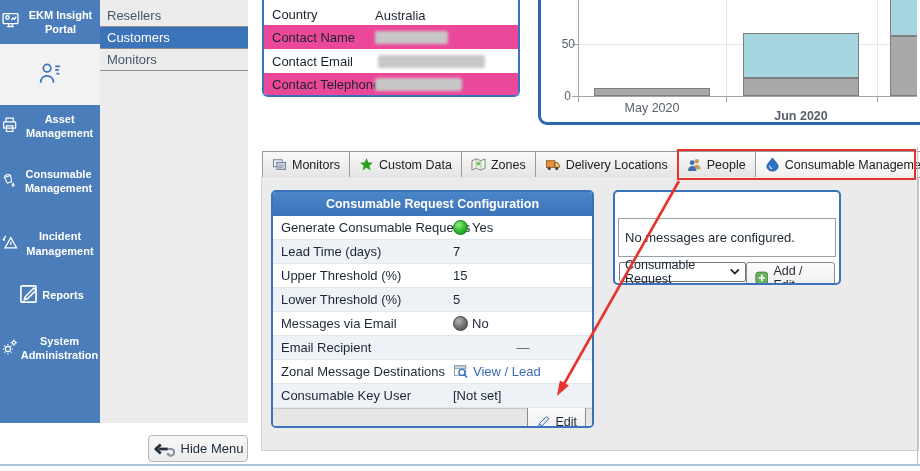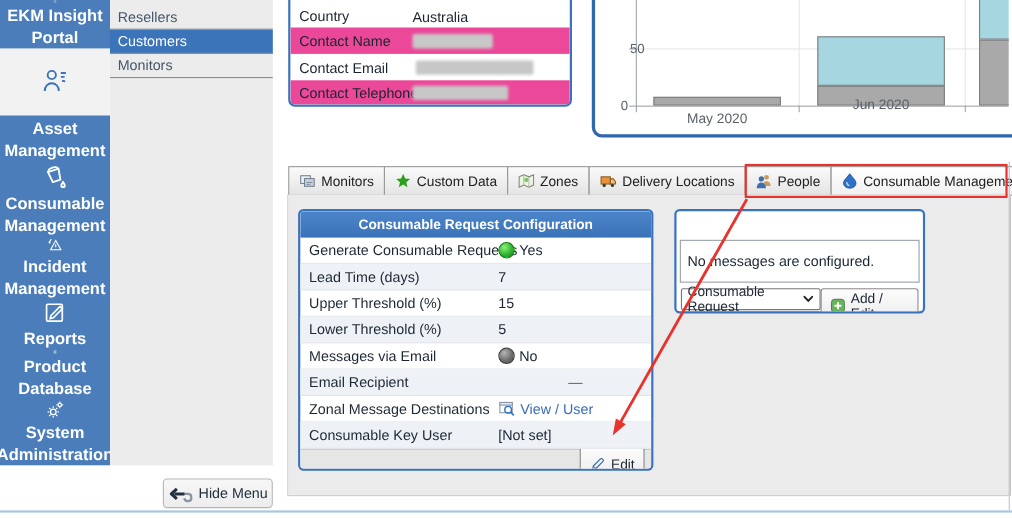--- a/index.html
+++ b/index.html
@@ -3,22 +3,22 @@
 <meta charset="utf-8">
 <style>
   html,body{margin:0;padding:0;background:#fff;}
   #screen{position:relative;width:920px;height:471px;overflow:hidden;background:#fff;
           font-family:"Liberation Sans",sans-serif;-webkit-font-smoothing:antialiased;}
   .abs{position:absolute;}
   .nosel{user-select:none;}
 
   
   #sidebar{left:0;top:0;width:100px;height:423px;background:#4a7db9;display:flex;flex-direction:column;}
-  .side-item{display:flex;flex-direction:column;align-items:center;justify-content:center;
-             color:#fff;text-align:center;font-weight:bold;font-size:15px;line-height:1.3;cursor:pointer;}
+  .side-item{display:flex;flex-direction:row;align-items:center;justify-content:center;
+             color:#fff;text-align:center;font-weight:bold;font-size:11px;line-height:1.3;cursor:pointer;}
   .side-item svg{display:block;margin-bottom:2px;}
   .side-item.active{background:#f2f2f2;color:#3c74ba;}
 
   
   #submenu{left:100px;top:0;width:148px;height:423px;background:#ececec;}
   .sub-item{height:21px;display:flex;align-items:center;padding-left:7px;font-size:13px;
             color:#45566a;border-bottom:1px solid #8f8f8f;cursor:pointer;}
   .sub-item.selected{background:#3c74ba;color:#fff;}
 
   
@@ -146,29 +146,20 @@
       </svg>
       <span>Incident Management</span>
     </div>
     <div class="side-item" style="height:46px;">
       <svg width="26" height="26" viewBox="0 0 24 24" fill="none" stroke="currentColor" stroke-width="1.5">
         <rect x="4.5" y="4.5" width="14" height="15" rx="1"></rect>
         <path d="M8.5 14.5l8-8 2 2-8 8-2.8.8z"></path>
       </svg>
       <span>Reports</span>
     </div>
-    <div class="side-item" style="height:45px;">
-      <svg width="26" height="26" viewBox="0 0 24 24" fill="none" stroke="currentColor" stroke-width="1.5">
-        <rect x="5" y="4" width="14" height="4.6" rx="1.4"></rect>
-        <rect x="5" y="9.7" width="14" height="4.6" rx="1.4"></rect>
-        <rect x="5" y="15.4" width="14" height="4.6" rx="1.4"></rect>
-        <path d="M8 6.3h3M8 12h3M8 17.7h3" stroke-dasharray="1 1.4"></path>
-      </svg>
-      <span>Product Database</span>
-    </div>
     <div class="side-item" style="height:60px;">
       <svg width="28" height="28" viewBox="0 0 24 24" fill="none" stroke="currentColor" stroke-width="1.5">
         <circle cx="10" cy="14.5" r="3.2"></circle>
         <path d="M10 9.8V8M10 19.2V21M5.3 14.5H3.5M16.5 14.5h-1.8M6.7 11.2 5.4 9.9M13.3 17.8l1.3 1.3M6.7 17.8l-1.3 1.3M13.3 11.2l1.3-1.3"></path>
         <circle cx="17.5" cy="6.5" r="2"></circle>
         <path d="M17.5 3.8V2.6M17.5 9.2v1.2M14.8 6.5h-1.2M20.2 6.5h1.2"></path>
       </svg>
       <span>System Administration</span>
     </div>
   </div>
@@ -216,24 +207,24 @@
         <div class="bar" style="left: 349px; top: 35.68px; width: 116px; height: 60.32px; background: rgb(169, 169, 169);"></div>
         <div class="bar" style="left: 349px; top: -11.12px; width: 116px; height: 46.8px; background: rgb(166, 214, 224);"></div>
       </div>
     <div class="axisline" style="left:37px;top:0;width:1px;height:97px;"></div>
     <div class="axisline" style="left:37px;top:96px;right:0;height:1px;"></div>
     <div class="axisline" style="left:31px;top:44px;width:6px;height:1px;"></div>
     <div class="axisline" style="left:31px;top:96px;width:6px;height:1px;"></div>
     <div class="axisline" style="left:37px;top:96px;width:1px;height:6px;"></div>
     <div class="axisline" style="left:185px;top:96px;width:1px;height:6px;"></div>
     <div class="axisline" style="left:336px;top:96px;width:1px;height:6px;"></div>
-    <span class="ytick-label" style="left:15px;top:37px;">50</span>
+    <span class="ytick-label" style="left:4px;top:37px;">50</span>
     <span class="ytick-label" style="left:0;top:89px;">0</span>
     <span class="xtick-label" style="left:51px;top:101px;">May 2020</span>
-    <span class="xtick-label" style="left:200px;top:88px;">Jun 2020</span>
+    <span class="xtick-label" style="left:200px;top:109px;font-weight:bold;">Jun 2020</span>
   </div>
   <div id="chart-frame" class="abs"></div>
 
   <div id="tabbar" class="abs">
     <div class="tab">
       <svg width="15" height="14" viewBox="0 0 16 16">
         <rect x="1" y="2" width="10" height="8" fill="#e7edf4" stroke="#6b7787"></rect>
         <rect x="5" y="5" width="10" height="8" fill="#c7d1dd" stroke="#6b7787"></rect>
         <path d="M7 9h6M7 11h4" stroke="#6b7787" stroke-width="0.8"></path>
       </svg>
@@ -318,21 +309,21 @@
     </div>
     <div class="crc-row">
       <span class="lbl">Zonal Message Destinations</span>
       <span class="val">
         <svg width="16" height="15" viewBox="0 0 16 16">
           <rect x="1" y="2" width="12" height="10" fill="#fff" stroke="#8a93a3"></rect>
           <rect x="1" y="2" width="12" height="2.6" fill="#dfe6ee" stroke="#8a93a3"></rect>
           <circle cx="9" cy="9" r="3.2" fill="none" stroke="#2e72c8" stroke-width="1.4"></circle>
           <path d="M11.4 11.4L14.5 14.5" stroke="#2e72c8" stroke-width="1.6"></path>
         </svg>
-        <span class="link">View / User</span>
+        <span class="link">View / Lead</span>
       </span>
     </div>
     <div class="crc-row alt">
       <span class="lbl">Consumable Key User</span>
       <span class="val">[Not set]</span>
     </div>
     <div id="crc-footer">
       <span class="btn">
         <svg width="14" height="14" viewBox="0 0 16 16">
           <path d="M3 13.5l1-3.8 7-7a1.7 1.7 0 0 1 2.4 0l.3.3a1.7 1.7 0 0 1 0 2.4l-7 7z" fill="#eaf1fb" stroke="#2e5f9e" stroke-width="1.1"></path>

